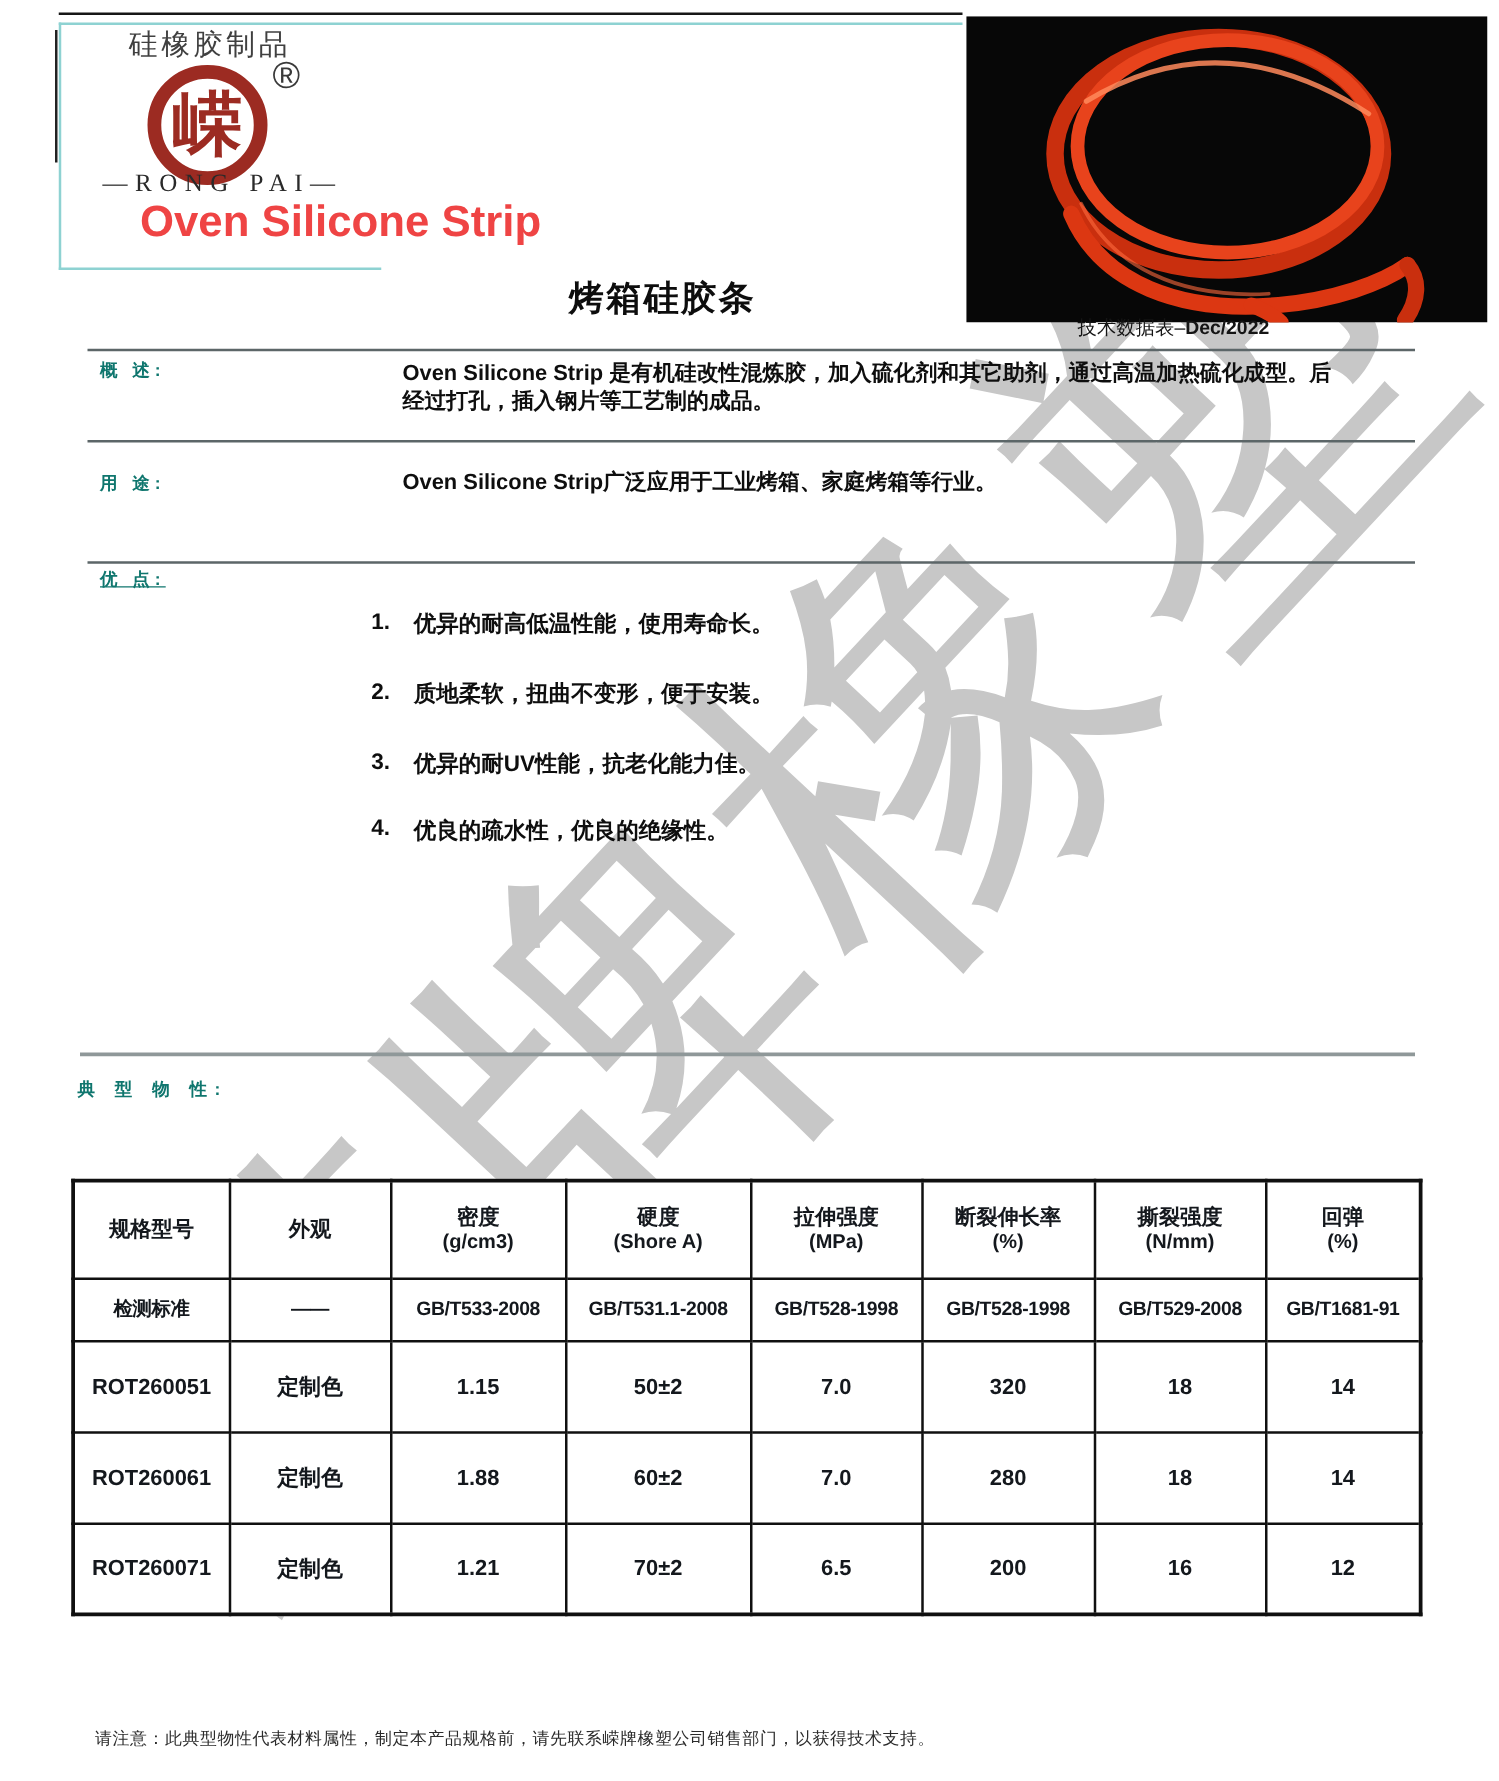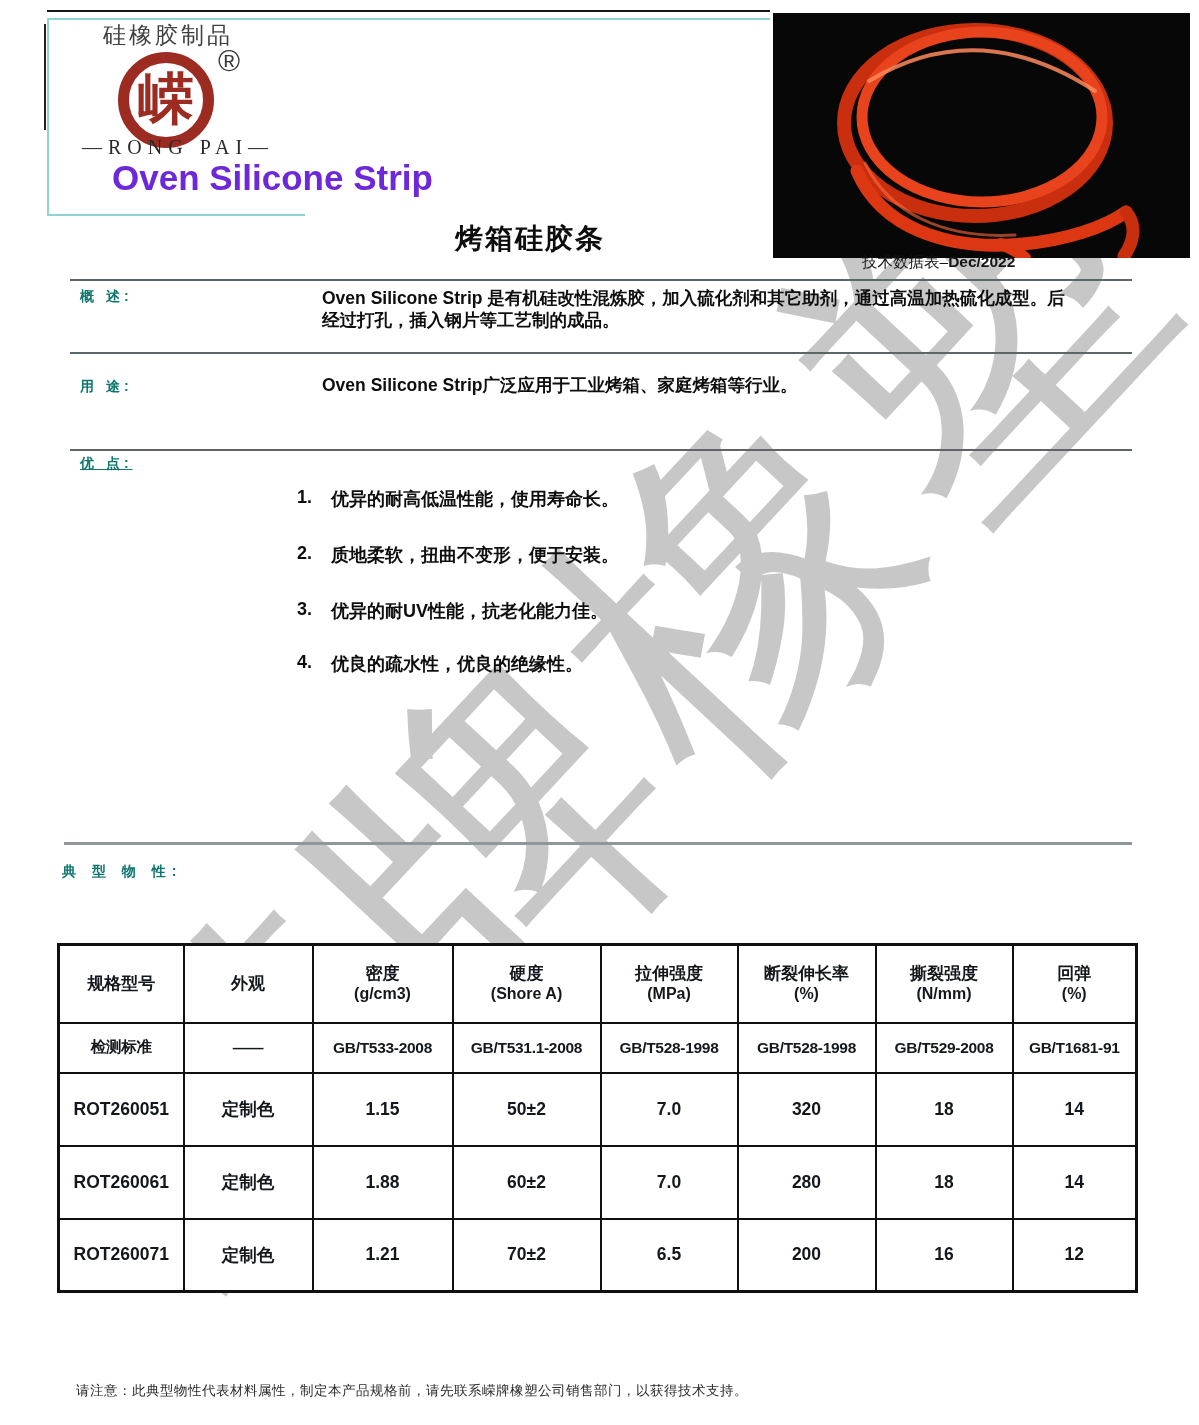--- a/index.html
+++ b/index.html
@@ -26,21 +26,21 @@
   }
   .logo-accent { position:absolute; left:44px; top:24px; width:2px; height:106px; background:#222; z-index:3; }
   .brand-top-label { position:absolute; left:103px; top:20px; z-index:4; font-size:23px; letter-spacing:3px; color:#404040; }
   .logo { position:absolute; left:118px; top:52px; width:96px; height:96px; z-index:4; }
   .logo-ring { position:absolute; left:0; top:0; width:96px; height:96px; border:11px solid #9c2b22; border-radius:50%; }
   .logo-char { position:absolute; left:0; top:0; width:96px; height:96px; display:flex; align-items:center; justify-content:center;
                font-size:56px; font-weight:700; color:#9c2b22; }
   .logo-reg { position:absolute; left:218px; top:44px; z-index:4; font-size:30px; color:#3a3a3a; }
   .brand-name { position:absolute; left:82px; top:136px; z-index:4; font-family:"Liberation Serif","DejaVu Serif",serif;
                 font-size:20px; letter-spacing:6px; color:#2a2a2a; }
-  .title-en { position:absolute; left:112px; top:158px; z-index:4; font-size:35px; font-weight:700; color:#6d28d9; }
+  .title-en { position:absolute; left:112px; top:158px; z-index:4; font-size:35px; font-weight:700; color:#ef4444; }
   .title-cn { position:absolute; left:455px; top:220px; z-index:4; font-size:28px; font-weight:700; letter-spacing:2px; color:#0d0d0d; }
   .product-photo { position:absolute; left:773px; top:13px; width:417px; height:245px; z-index:4; }
   .photo-caption { position:absolute; left:862px; top:252px; z-index:4; font-size:15.5px; color:#151515; }
   .photo-caption b { font-weight:700; }
   
   .rule { position:absolute; height:2px; background:#5c6668; z-index:2; }
   .rule-1 { left:70px; top:279px; width:1062px; }
   .rule-2 { left:70px; top:352px; width:1062px; }
   .rule-3 { left:70px; top:449px; width:1062px; }
   .rule-4 { left:64px;  top:842px; width:1068px; height:3px; background:#8f9899; }

